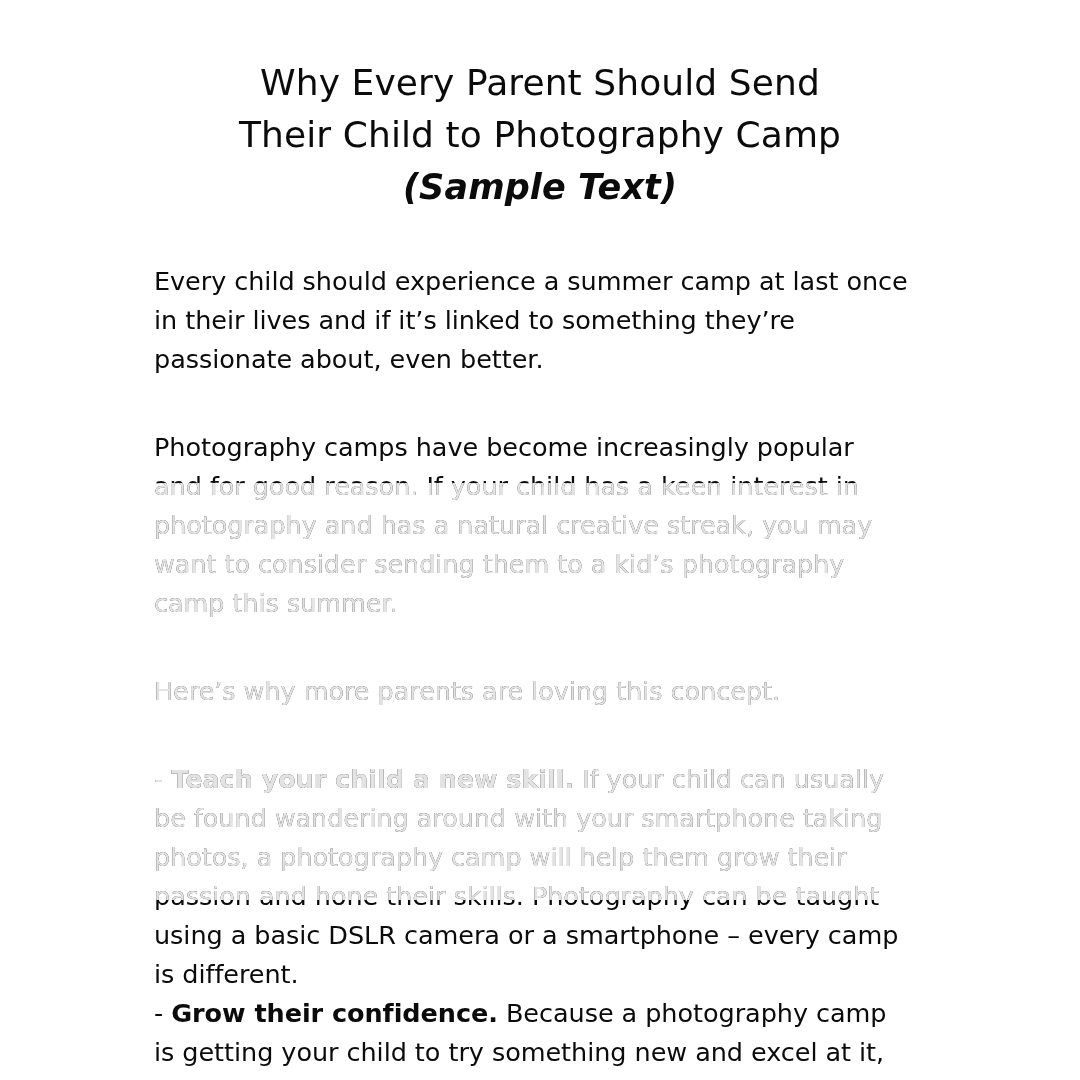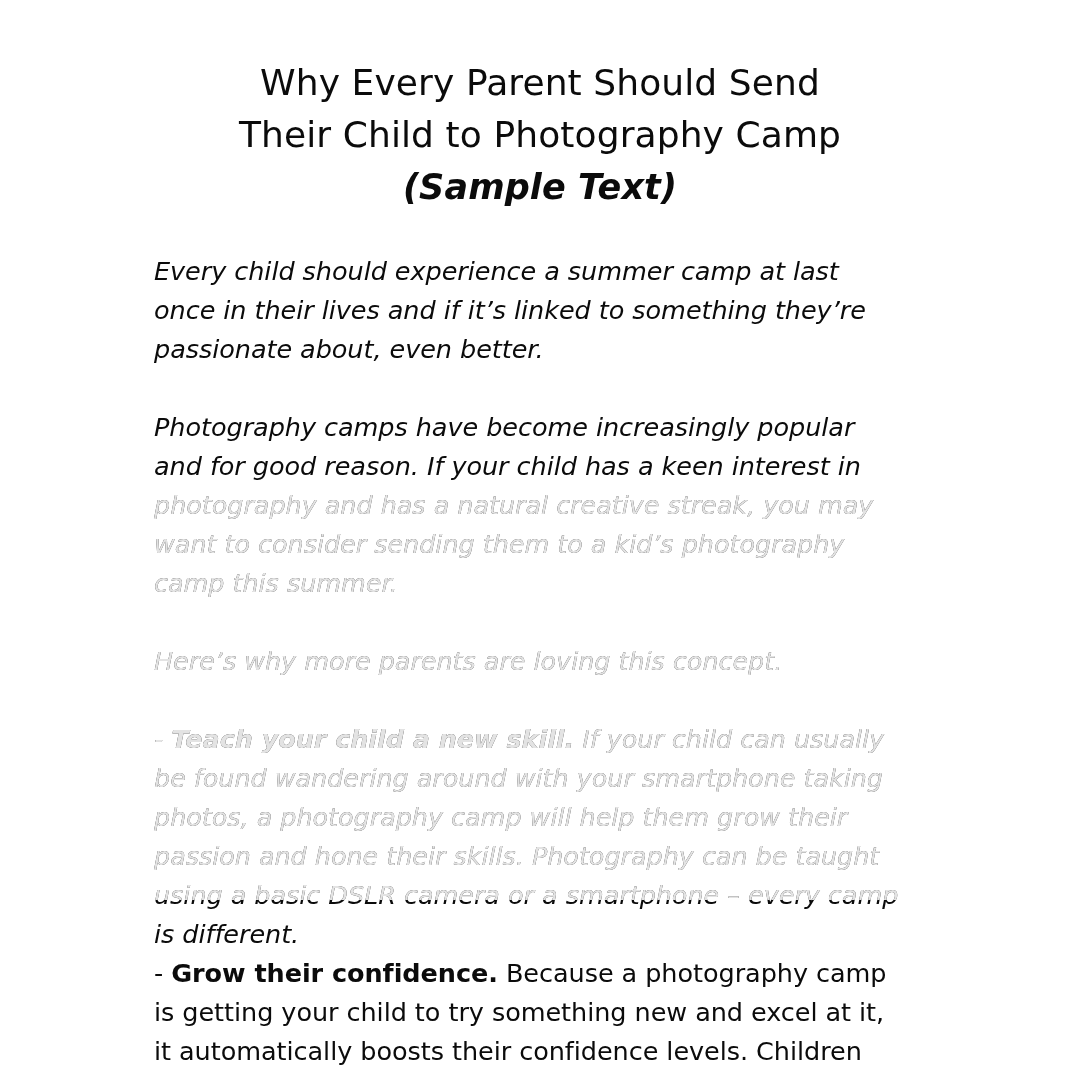--- a/index.html
+++ b/index.html
@@ -76,21 +76,21 @@
     padding: 0 172px 0 154px;
   }
 
   p.para {
     margin: 0;
     font-size: 25.5px;
     line-height: 39px;
     font-weight: 400;
     letter-spacing: -0.05px;
   }
-  p.para.gap-before { margin-top: 39px; font-style: italic; }
+  p.para.gap-before { margin-top: 49px; }
 
   .b { font-weight: 700; }
 </style>
 </head>
 <body>
 
 <div id="page">
 
   <div class="doc-layer layer-dark">
     <div class="doc-inner">

